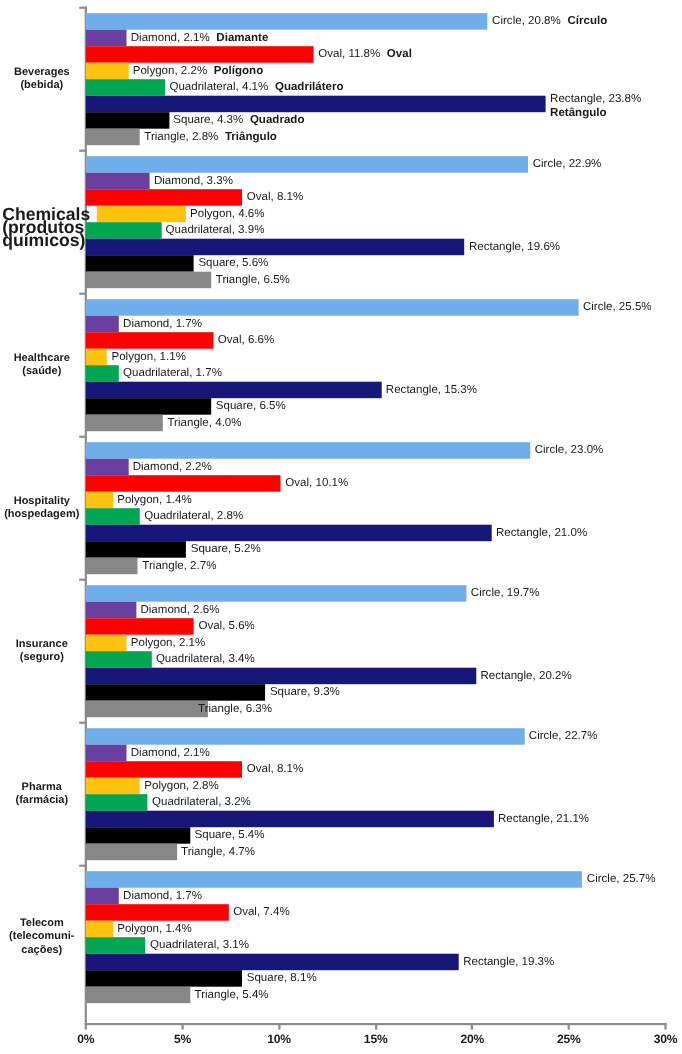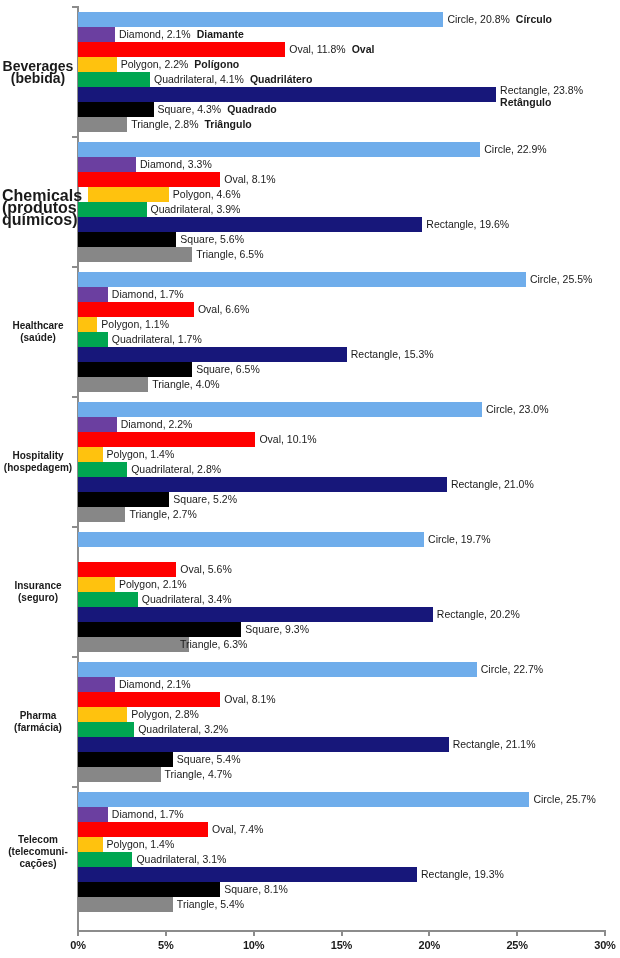--- a/index.html
+++ b/index.html
@@ -111,21 +111,21 @@
     <div class="xlabel" style="left: 253.667px;">10%</div>
     <div class="xtick" style="left: 340.5px;"></div>
     <div class="xlabel" style="left: 341.5px;">15%</div>
     <div class="xtick" style="left: 428.333px;"></div>
     <div class="xlabel" style="left: 429.333px;">20%</div>
     <div class="xtick" style="left: 516.167px;"></div>
     <div class="xlabel" style="left: 517.167px;">25%</div>
     <div class="xtick" style="left: 604px;"></div>
     <div class="xlabel" style="left: 605px;">30%</div>
     <div class="xtick" style="position: absolute; left: 72px; top: 6px; width: 7px; height: 2px; background: rgb(140, 140, 140);"></div>
-    <div style="position: absolute; left: 2px; width: 72px; text-align: center; font-size: 14px; font-weight: bold; color: rgb(26, 26, 26); line-height: 12px; top: 60px;">
+    <div style="position: absolute; left: 2px; width: 72px; text-align: center; font-size: 10px; font-weight: bold; color: rgb(26, 26, 26); line-height: 12px; top: 60px;">
       <div>Beverages</div>
       <div>(bebida)</div>
     </div>
     <div style="position: absolute; left: 78px; top: 12px; height: 15px; width: 527px; text-align: center;">
       <div class="bar" style="width: 365.387px; background: rgb(111, 173, 235);"></div>
       <div class="bar-text" style="left: 365.387px;"><span>Circle, 20.8%</span><span class="pt">Círculo</span></div>
     </div>
     <div style="position: absolute; left: 78px; top: 27px; height: 15px; width: 527px;">
       <div class="bar" style="width: 36.89px; background: rgb(107, 63, 160);"></div>
       <div class="bar-text" style="left: 36.89px;"><span>Diamond, 2.1%</span><span class="pt">Diamante</span></div>
@@ -266,20 +266,24 @@
       <div class="bar-text" style="left: 47.43px;"><span>Triangle, 2.7%</span></div>
     </div>
     <div class="xtick" style="position: absolute; left: 72px; top: 526px; width: 7px; height: 2px; background: rgb(140, 140, 140);"></div>
     <div style="position: absolute; left: 2px; width: 72px; text-align: center; font-size: 10px; font-weight: bold; color: rgb(26, 26, 26); line-height: 12px; top: 580px;">
       <div>Insurance</div>
       <div>(seguro)</div>
     </div>
     <div style="position: absolute; left: 78px; top: 532px; height: 15px; width: 527px;">
       <div class="bar" style="width: 346.063px; background: rgb(111, 173, 235);"></div>
       <div class="bar-text" style="left: 346.063px;"><span>Circle, 19.7%</span></div>
+    </div>
+    <div style="position: absolute; left: 78px; top: 547px; height: 15px; width: 527px;">
+      <div class="bar" style="width: 45.6733px; background: rgb(107, 63, 160);"></div>
+      <div class="bar-text" style="left: 45.6733px;"><span>Diamond, 2.6%</span></div>
     </div>
     <div style="position: absolute; left: 78px; top: 562px; height: 15px; width: 527px;">
       <div class="bar" style="width: 98.3733px; background: rgb(255, 0, 0);"></div>
       <div class="bar-text" style="left: 98.3733px;"><span>Oval, 5.6%</span></div>
     </div>
     <div style="position: absolute; left: 78px; top: 577px; height: 15px; width: 527px;">
       <div class="bar" style="width: 36.89px; background: rgb(255, 194, 14);"></div>
       <div class="bar-text" style="left: 36.89px;"><span>Polygon, 2.1%</span></div>
     </div>
     <div style="position: absolute; left: 78px; top: 592px; height: 15px; width: 527px;">

